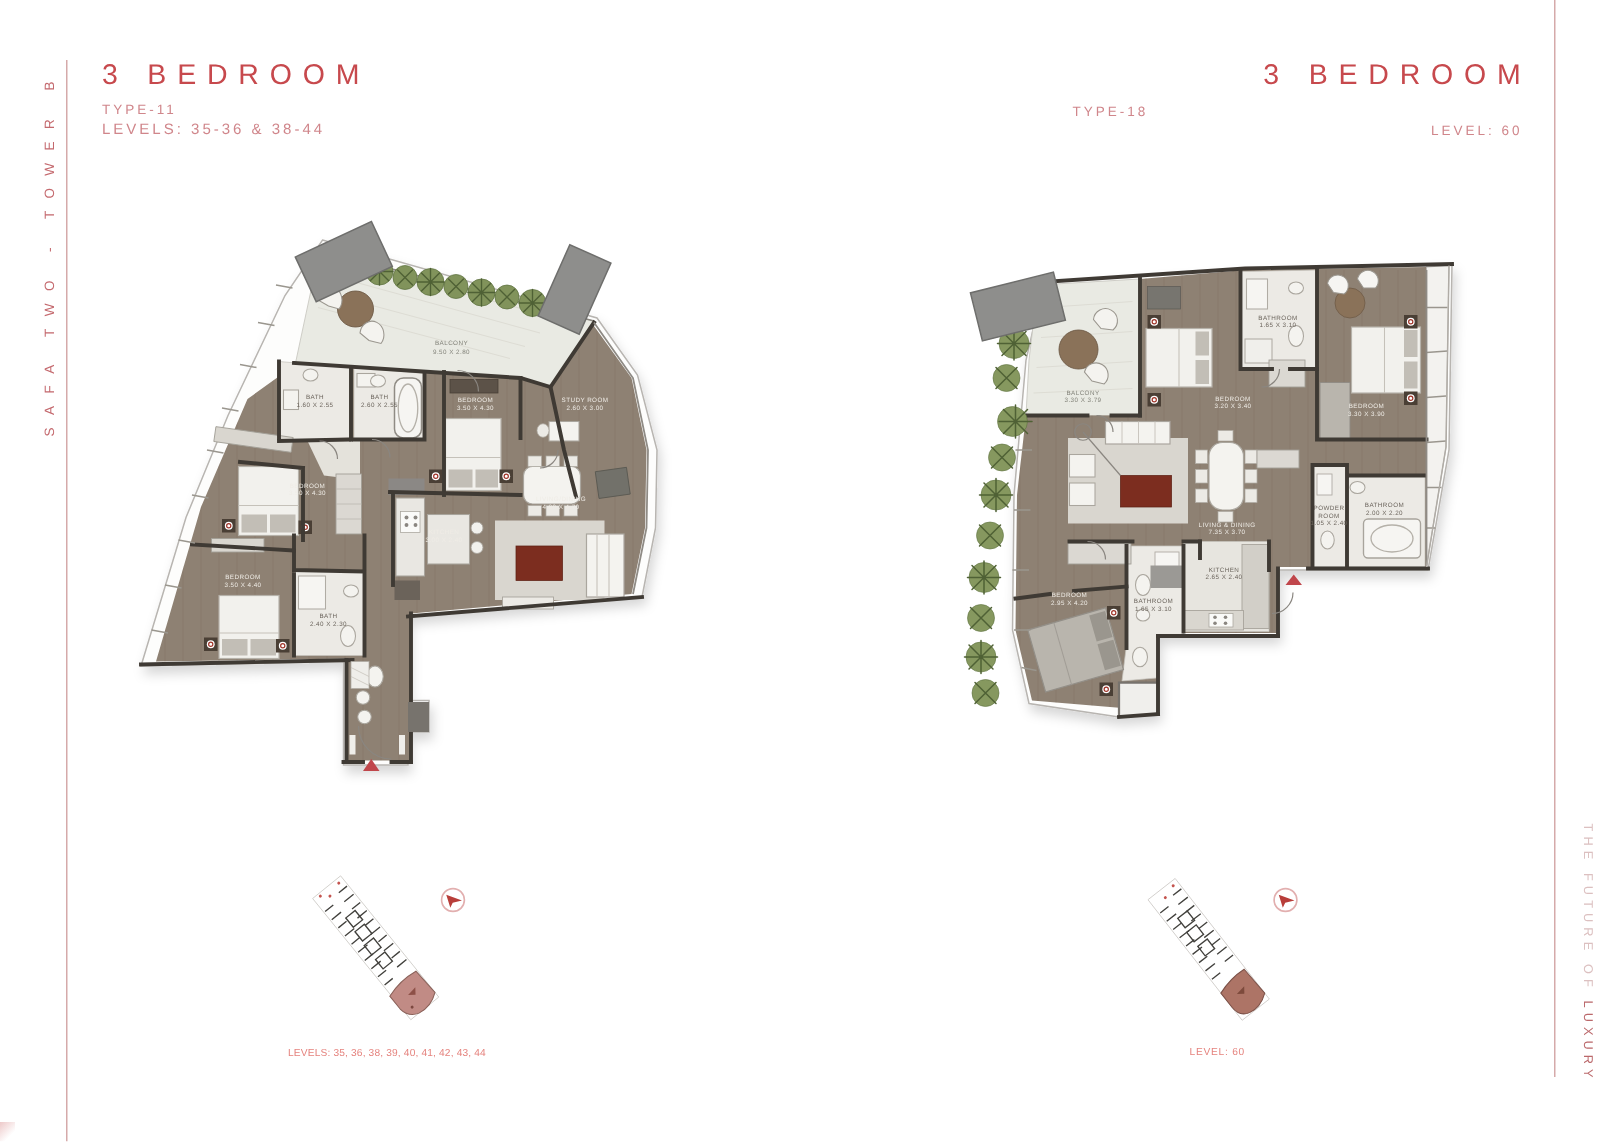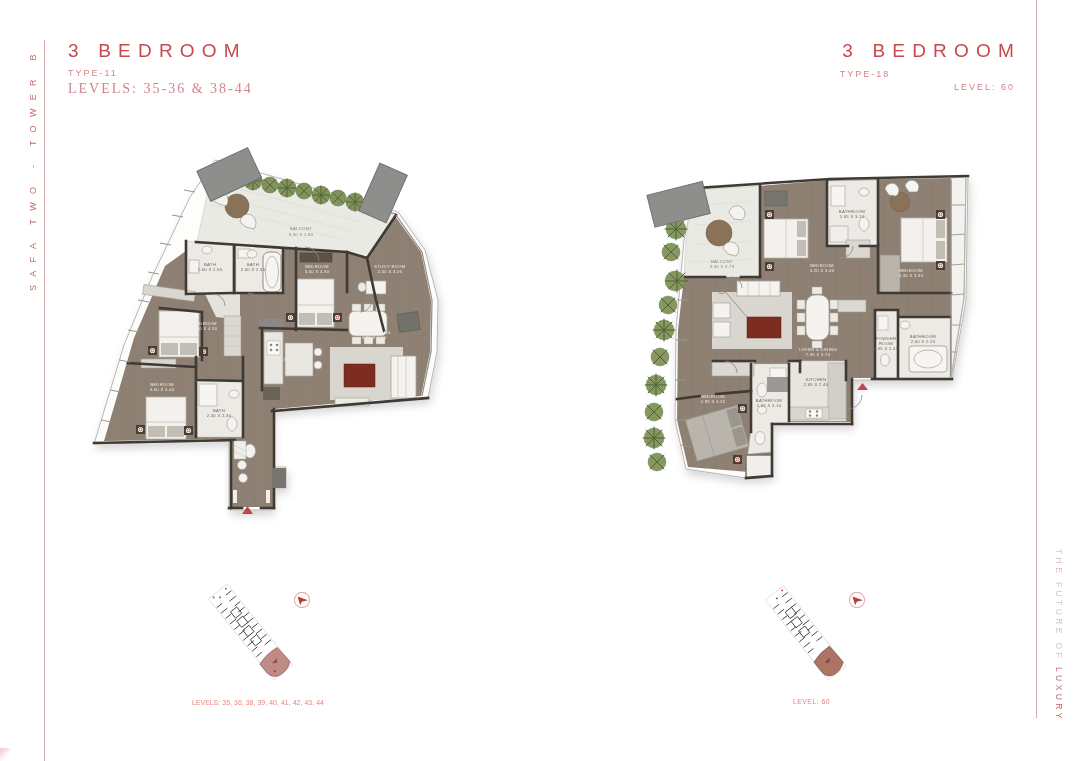--- a/index.html
+++ b/index.html
@@ -12,25 +12,25 @@
 
 <div class="abs" style="left:44px;top:40px;width:1px;height:721px;background:#d5aaaa;"></div>
 
 <div class="abs" style="left:28px;top:291px;transform:rotate(-90deg);transform-origin:0 0;
      font-size:9px;letter-spacing:8.3px;color:#c4696e;white-space:nowrap;">SAFA TWO - TOWER B</div>
 
 <div class="abs" style="left:68px;top:40px;font-size:19px;letter-spacing:7.2px;color:#c7494d;white-space:nowrap;">3 BEDROOM</div>
 
 <div class="abs" style="left:68px;top:68px;font-size:9px;letter-spacing:2px;color:#d0868b;white-space:nowrap;">TYPE-11</div>
 
-<div class="abs" style="left:68px;top:81px;font-size:14px;letter-spacing:2px;color:#d0868b;white-space:nowrap;font-family:Liberation Serif, serif;">LEVELS: 35-36 &amp; 38-44</div>
+<div class="abs" style="left:68px;top:81px;font-size:10px;letter-spacing:2px;color:#d0868b;white-space:nowrap;">LEVELS: 35-36 &amp; 38-44</div>
 
 <div class="abs" style="left:721px;top:40px;width:300px;text-align:right;font-size:19px;letter-spacing:7.2px;color:#c7494d;white-space:nowrap;">3 BEDROOM</div>
 
-<div class="abs" style="left:715px;top:69px;width:300px;text-align:center;font-size:9px;letter-spacing:2px;color:#d0868b;white-space:nowrap;">TYPE-18</div>
+<div class="abs" style="left:715px;top:69px;width:300px;text-align:left;font-size:9px;letter-spacing:2px;color:#d0868b;white-space:nowrap;">TYPE-18</div>
 
 <div class="abs" style="left:715px;top:82px;width:300px;text-align:right;font-size:9px;letter-spacing:2px;color:#d0868b;white-space:nowrap;">LEVEL: 60</div>
 
 <div class="abs" style="left:1036px;top:0px;width:1px;height:718px;background:#d5aaaa;"></div>
 
 <div class="abs" style="left:1064px;top:549px;transform:rotate(90deg);transform-origin:0 0;
      font-size:8.5px;letter-spacing:3.4px;white-space:nowrap;">
   <span style="color:#dcc0c0;">THE FUTURE OF </span><span style="color:#bb686b;">LUXURY</span>
 </div>
 

